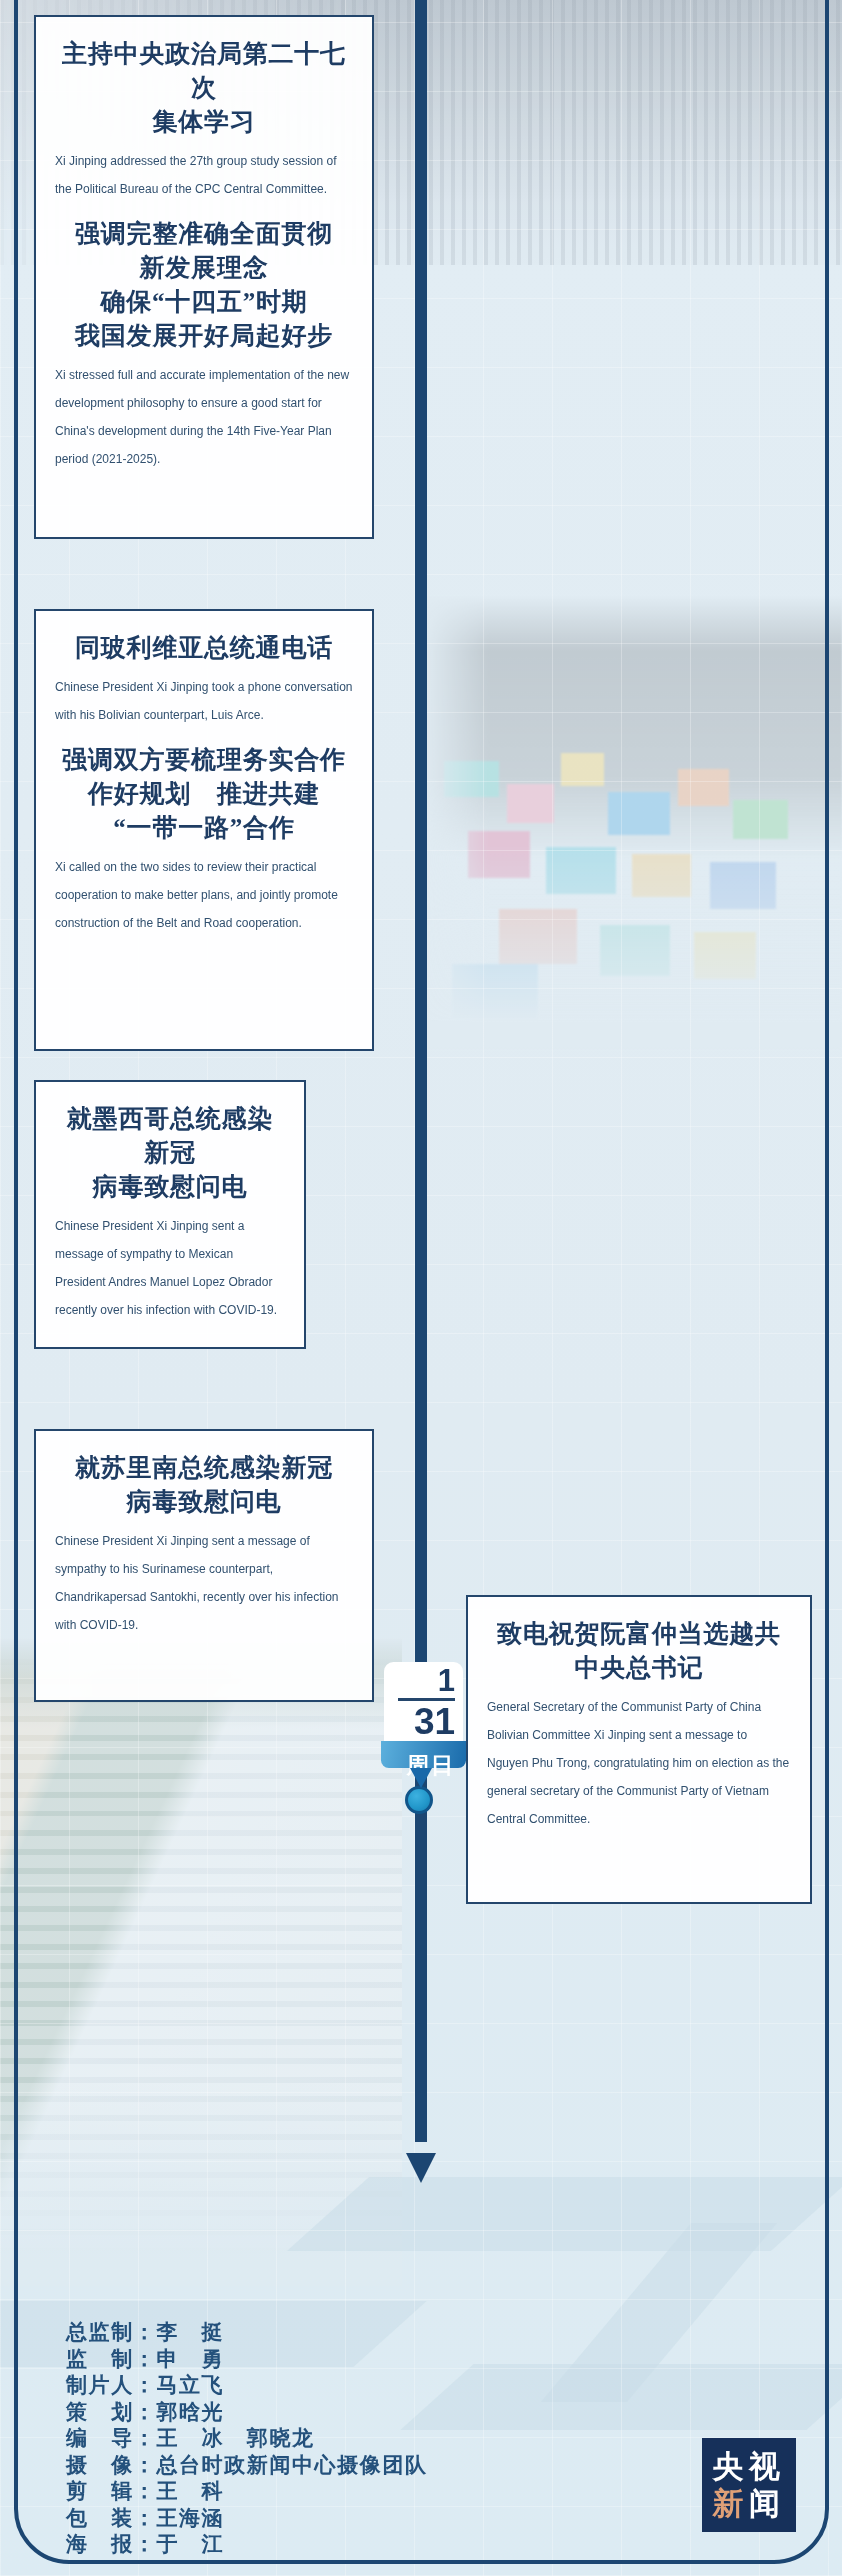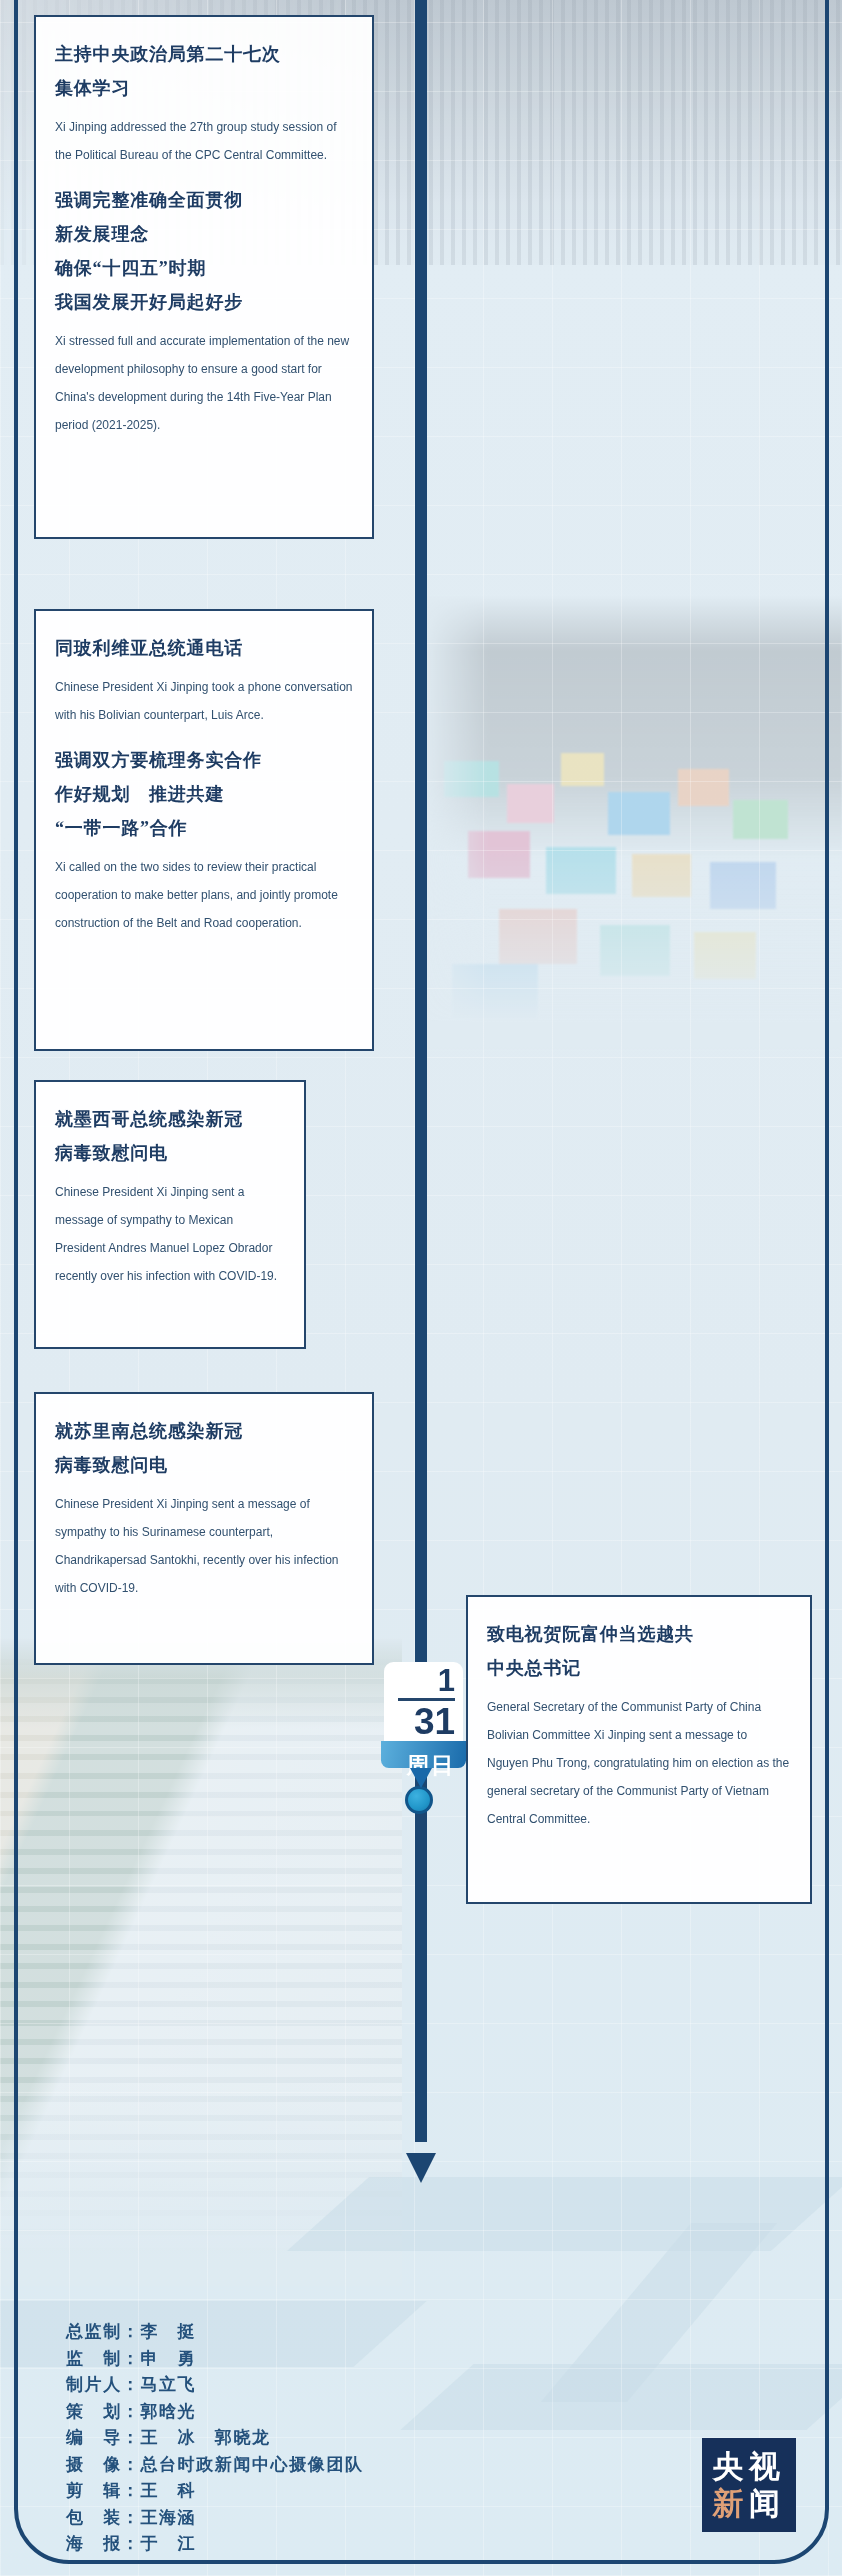--- a/index.html
+++ b/index.html
@@ -93,26 +93,26 @@
   
   .card{
     position:absolute;box-sizing:border-box;z-index:5;
     background:rgba(255,255,255,.95);
     border:2.3px solid #24466c;
     padding:11px 19px 4.7px;
   }
   .card.k1{left:34px;top:15px;width:340px;min-height:524px;}
   .card.k2{left:34px;top:609px;width:340px;min-height:442px;}
   .card.k3{left:34px;top:1080px;width:272px;min-height:269px;}
-  .card.k4{left:34px;top:1392px;width:340px;min-height:273px;}
+  .card.k4{left:34px;top:1429px;width:340px;min-height:273px;}
   .card.k5{left:466px;top:1595px;width:346px;min-height:309px;}
   .zh{
     font-family:"Liberation Serif",serif;white-space:pre-line;
-    color:var(--color-navy-text,#1e3c63);font-size:18px;line-height:34px;font-weight:700;
-    letter-spacing:0.8px;margin:9.4px 0 7.8px;
+    color:var(--color-navy-text,#1e3c63);font-size:25px;line-height:34px;font-weight:700;
+    letter-spacing:0.8px;margin:9.4px 0 7.8px;text-align:center;
   }
   .en{
     color:var(--color-body-text,#31506f);font-size:12px;line-height:28px;margin:0 0 14px;
   }
   
   .marker{position:absolute;left:381px;top:1662px;width:85px;z-index:6;}
   .date-white{
     margin:0 3.1px;background:#fff;border-radius:9.4px 9.4px 0 0;padding:2.3px 7.8px 1.6px;text-align:right;
     color:var(--color-navy-text,#1e3c63);font-weight:700;
   }
@@ -124,21 +124,21 @@
     background:linear-gradient(100deg,var(--color-badge-start,#5cb0dd),var(--color-badge-end,#1a6bab));
     color:#fff;font-size:22.6px;line-height:26.5px;font-weight:700;letter-spacing:1.6px;position:relative;
   }
   .marker-pointer{
     position:absolute;left:29px;top:100%;width:0;height:0;
     border-left:11.7px solid transparent;border-right:11.7px solid transparent;
     border-top:20px solid #1968a9;
   }
   
   .credits{position:absolute;left:66px;top:2319px;z-index:5;color:#24517c;font-weight:700;
-    font-size:17px;line-height:26.5px;letter-spacing:1.6px;}
+    font-size:21px;line-height:26.5px;letter-spacing:1.6px;}
   .logo{
     position:absolute;left:702px;top:2438px;width:94px;height:94px;z-index:5;box-sizing:border-box;
     background:var(--color-logo-bg,#16305a);color:#fff;text-align:center;
     font-weight:700;font-size:31px;line-height:37px;letter-spacing:5.5px;padding-top:10px;
   }
   .logo .accent{color:var(--color-logo-accent,#e0a077);}
 </style>
 </head>
 <body>
 

